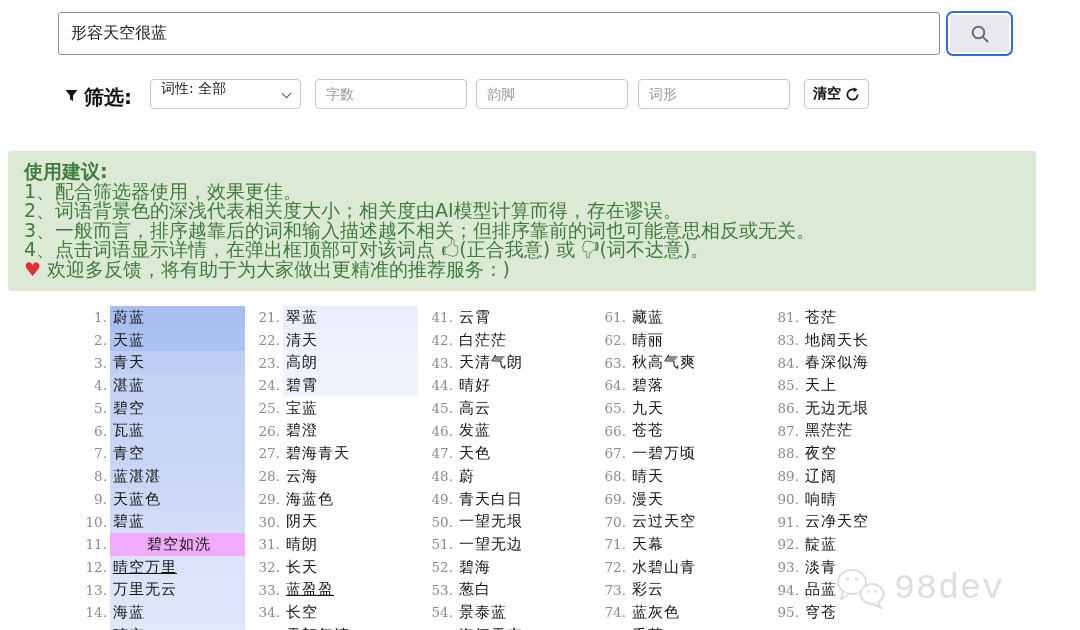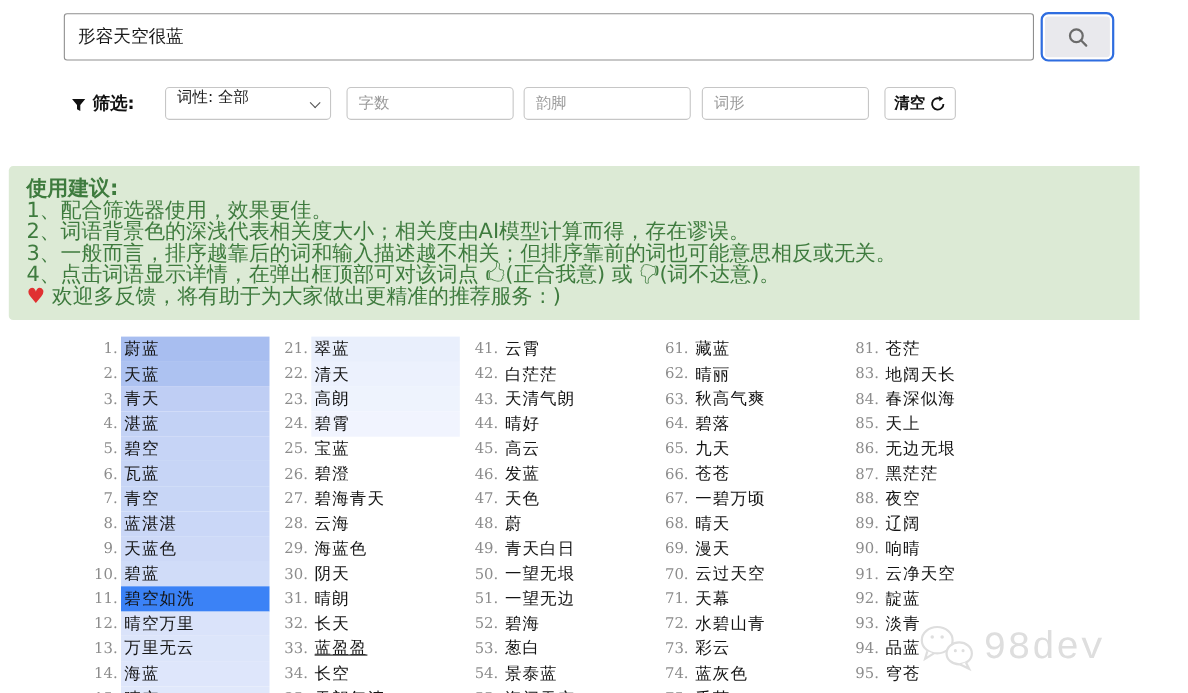--- a/index.html
+++ b/index.html
@@ -16,21 +16,21 @@
   .search-btn {
     position:absolute; left:946px; top:11px; width:67px; height:45px;
     border:2px solid #2e6de0; border-radius:7px; background:#e9e9ed;
     box-shadow: inset 0 0 0 2px #ffffff;
     display:flex; align-items:center; justify-content:center; cursor:pointer;
   }
 
   
   .filter-row { position:absolute; left:0; top:79px; width:1080px; height:31px; }
   .funnel { position:absolute; left:65px; top:8px; }
-  .filter-label { position:absolute; left:84px; top:5px; font-size:16px; font-weight:bold; color:#111; }
+  .filter-label { position:absolute; left:84px; top:5px; font-size:20px; font-weight:bold; color:#111; }
   .pos-select {
     position:absolute; left:150px; top:0; width:151px; height:30px;
     border:1px solid #c6c6c6; border-radius:4px; background:#fff;
     font-size:14px; color:#222; display:flex; padding:0 10px; cursor:pointer;
   }
   .pos-select .chev {
     position:absolute; right:10px; top:10px; width:7px; height:7px;
     border-right:1.5px solid #555; border-bottom:1.5px solid #555; transform:rotate(45deg);
   }
   .filter-input {
@@ -173,25 +173,25 @@
         <div class="row">
           <span class="num">9.</span>
           <span class="word" style="background: rgb(205, 217, 247);">天蓝色</span>
         </div>
         <div class="row">
           <span class="num">10.</span>
           <span class="word" style="background: rgb(208, 220, 248);">碧蓝</span>
         </div>
         <div class="row">
           <span class="num">11.</span>
-          <span class="word" style="background: #3b82f6;">碧空如洗</span>
+          <span class="word" style="background: #f0abfc; text-align: center;">碧空如洗</span>
         </div>
         <div class="row">
           <span class="num">12.</span>
-          <span class="word" style="background: rgb(218, 227, 250);">晴空万里</span>
+          <span class="word" style="background: rgb(218, 227, 250); text-decoration: underline;">晴空万里</span>
         </div>
         <div class="row">
           <span class="num">13.</span>
           <span class="word" style="background: rgb(220, 229, 250);">万里无云</span>
         </div>
         <div class="row">
           <span class="num">14.</span>
           <span class="word" style="background: rgb(222, 230, 251);">海蓝</span>
         </div>
         <div class="row">

